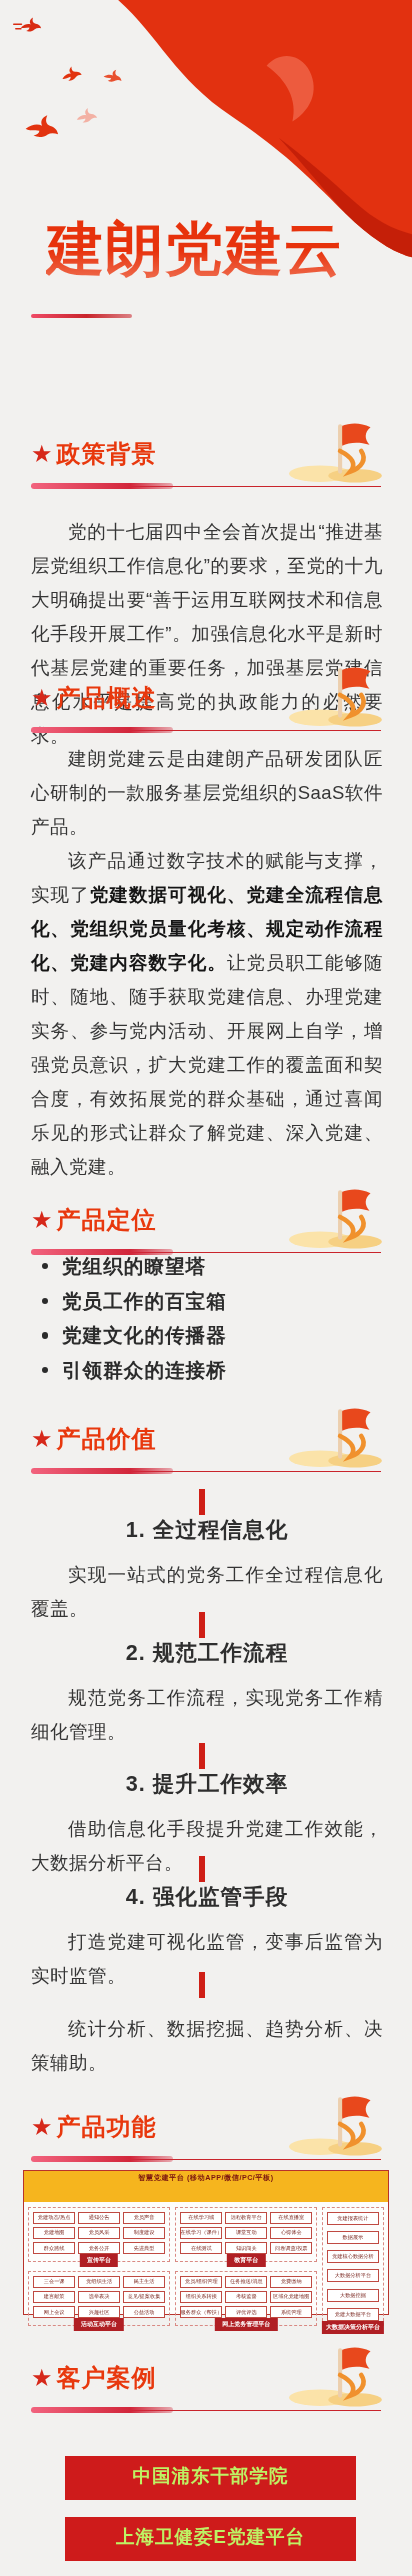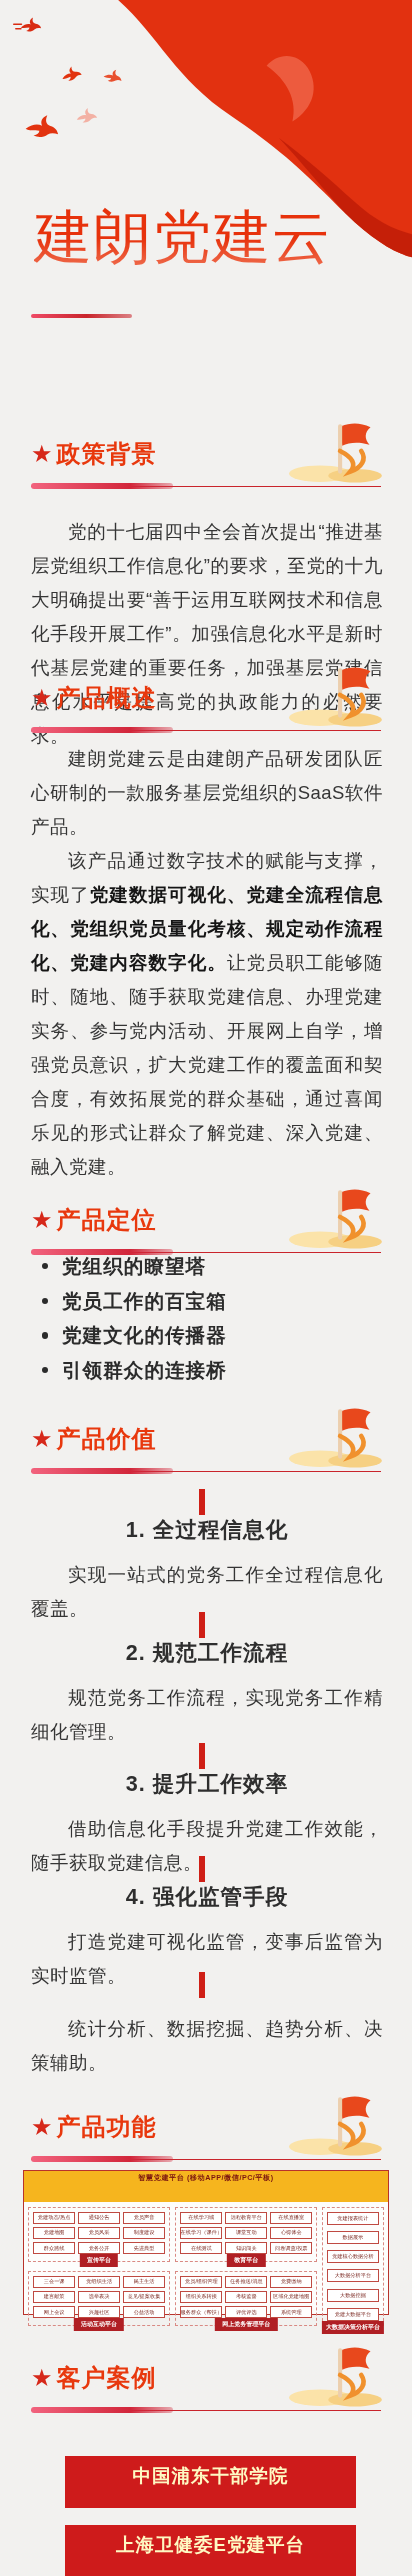--- a/index.html
+++ b/index.html
@@ -10,22 +10,22 @@
     background-image:radial-gradient(rgba(0,0,0,.018) 0.5px, transparent 0.5px);
     background-size:3.6px 3.6px;
     font-family:"Liberation Sans","DejaVu Sans",sans-serif;
   }
   svg{display:block;}
   
   .hero-flag{position:absolute;top:0;left:113px;width:299px;height:265px;}
   .birds{position:absolute;top:64px;left:20.6px;width:124px;height:95px;}
   .corner-bird{position:absolute;top:14.4px;left:13.4px;width:41px;height:25px;}
   .page-title{
-    position:absolute;top:201px;left:30px;margin:4px;
-    font-size:58px;font-weight:400;letter-spacing:1.5px;line-height:1.1;
+    position:absolute;top:201px;left:30px;margin:16px;
+    font-size:58px;font-weight:700;letter-spacing:1.5px;line-height:1.1;
     background:linear-gradient(180deg,#e7320c 52%,#ef6f51 100%);
     -webkit-background-clip:text;background-clip:text;color:transparent;
   }
   .hero-divider{
     position:absolute;top:314px;left:31px;width:101px;height:3.6px;border-radius:2.1px;
     background:linear-gradient(90deg,#ef4b66,#c9242b 55%,rgba(201,36,43,.55));
   }
   
   .sec-head{position:absolute;left:31px;width:350px;height:59px;padding-top:10.3px;}
   .sec-head .star{color:#d6281a;font-size:24px;vertical-align:middle;margin-right:4.1px;}
@@ -70,21 +70,21 @@
   .dlabel{
     position:absolute;bottom:-5.7px;left:50%;transform:translateX(-50%);
     background:#b01f24;color:#fff;font-size:6px;font-weight:700;padding:2.1px 7.2px;white-space:nowrap;
   }
   .dright{width:62px;border:0.8px dashed #d98a84;position:relative;padding:4.6px 3.6px;display:flex;flex-direction:column;justify-content:space-between;}
   .dright .dbox{height:13px;}
   .dright .dlabel{bottom:-8.8px;padding:2.1px 4.1px;}
   
   .cases{position:absolute;top:2456px;left:65px;width:291px;}
   .case-row{
-    height:52px;margin-bottom:17px;background:#ce1b1b;color:#fef9c3;
+    height:44px;margin-bottom:17px;background:#ce1b1b;color:#bef264;
     font-size:18.5px;font-weight:700;text-align:center;line-height:40px;letter-spacing:1px;
   }
 </style>
 </head>
 <body>
 
 <div id="page">
 
   <svg width="0" height="0" style="position:absolute" aria-hidden="true">
     <defs>
@@ -186,21 +186,21 @@
         <span class="vbar"></span>
         <span>2. 规范工作流程</span>
       </div>
     <p class="body-text vbody">规范党务工作流程，实现党务工作精细化管理。</p>
   </div>
   <div class="value-item" style="top:1743px">
     <div class="value-head">
         <span class="vbar"></span>
         <span>3. 提升工作效率</span>
       </div>
-    <p class="body-text vbody">借助信息化手段提升党建工作效能，随手获取党建信息。</p>
+    <p class="body-text vbody">借助信息化手段提升党建工作效能，大数据分析平台。</p>
   </div>
   <div class="value-item" style="top:1856px">
     <div class="value-head">
         <span class="vbar"></span>
         <span>4. 强化监管手段</span>
       </div>
     <p class="body-text vbody">打造党建可视化监管，变事后监管为实时监管。</p>
   </div>
   <div class="value-item" style="top:1972px">
     <div class="value-head">

